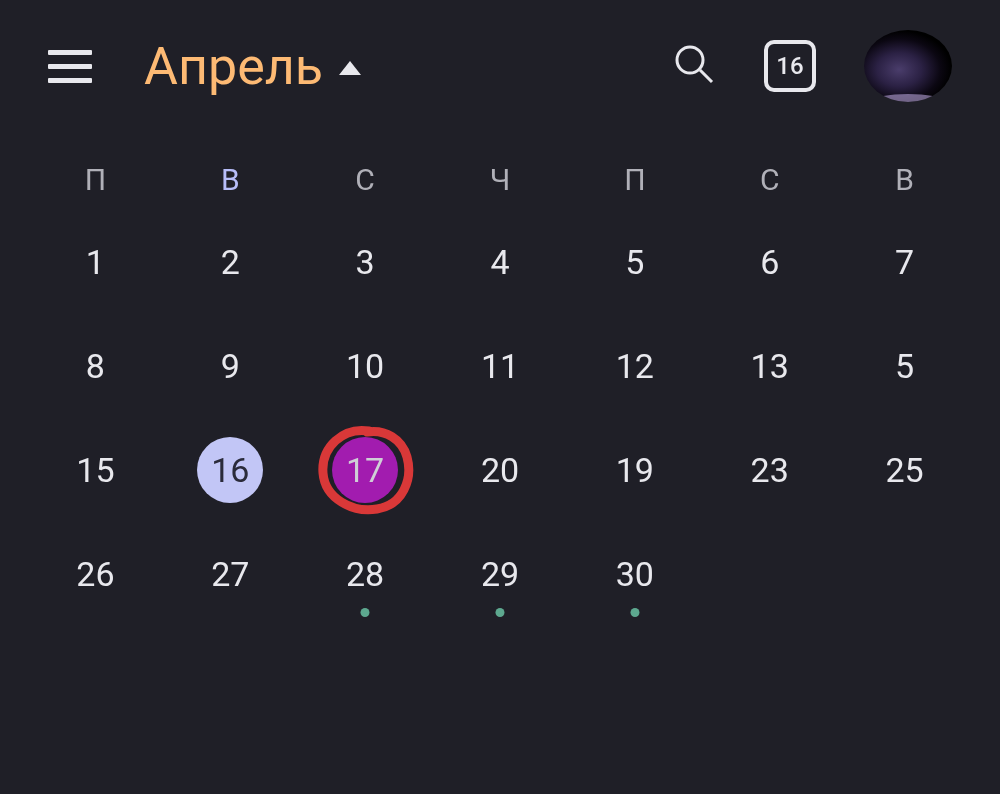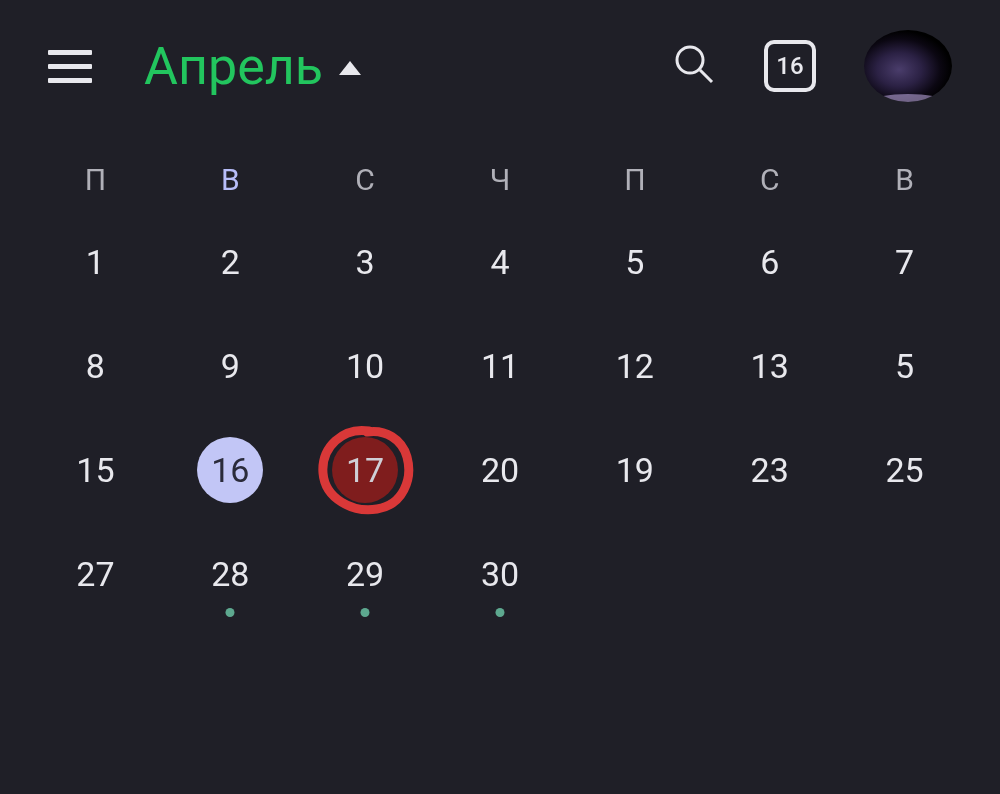--- a/index.html
+++ b/index.html
@@ -36,21 +36,21 @@
     .month-selector {
       display: flex;
       align-items: center;
       gap: 16px;
       cursor: pointer;
       flex: 1;
     }
     .month-label {
       font-size: 52px;
       font-weight: 400;
-      color: #22c55e;
+      color: #fdba74;
     }
     .chevron-up {
       width: 0;
       height: 0;
       border-left: 11px solid transparent;
       border-right: 11px solid transparent;
       border-bottom: 14px solid #e8e8ed;
       margin-top: 4px;
     }
     .header-right {
@@ -144,21 +144,21 @@
       color: #2a2b3a;
       margin-top: -6px;
     }
     .day.selected .num {
       display: inline-flex;
       align-items: center;
       justify-content: center;
       width: 66px;
       height: 66px;
       border-radius: 50%;
-      background: #7f1d1d;
+      background: #a21caf;
       color: #cfcfd6;
       margin-top: -6px;
     }
     .event-dot {
       position: absolute;
       bottom: -16px;
       left: 50%;
       transform: translateX(-50%);
       width: 9px;
       height: 9px;
@@ -240,20 +240,21 @@
       <div class="day"><span class="num">5</span></div>
       <div class="day"><span class="num">15</span></div>
       <div class="day today"><span class="num">16</span></div>
       <div class="day selected"><span class="num">17</span><span class="circle-annotation"><svg viewBox="0 0 104 96">
             <path d="M 56 10 C 30 6, 8 26, 10 52 C 12 78, 40 92, 64 88 C 90 84, 100 58, 94 36 C 89 18, 72 8, 54 11"></path>
           </svg></span></div>
       <div class="day"><span class="num">20</span></div>
       <div class="day"><span class="num">19</span></div>
       <div class="day"><span class="num">23</span></div>
       <div class="day"><span class="num">25</span></div>
+      <div class="day"><span class="num">26</span></div>
       <div class="day"><span class="num">27</span></div>
       <div class="day"><span class="num">28</span><span class="event-dot"></span></div>
       <div class="day"><span class="num">29</span><span class="event-dot"></span></div>
       <div class="day"><span class="num">30</span><span class="event-dot"></span></div>
       <div class="day empty"></div>
       <div class="day empty"></div>
       <div class="day empty"></div>
       <div class="day empty"></div>
       <div class="day empty"></div>
     </div>

